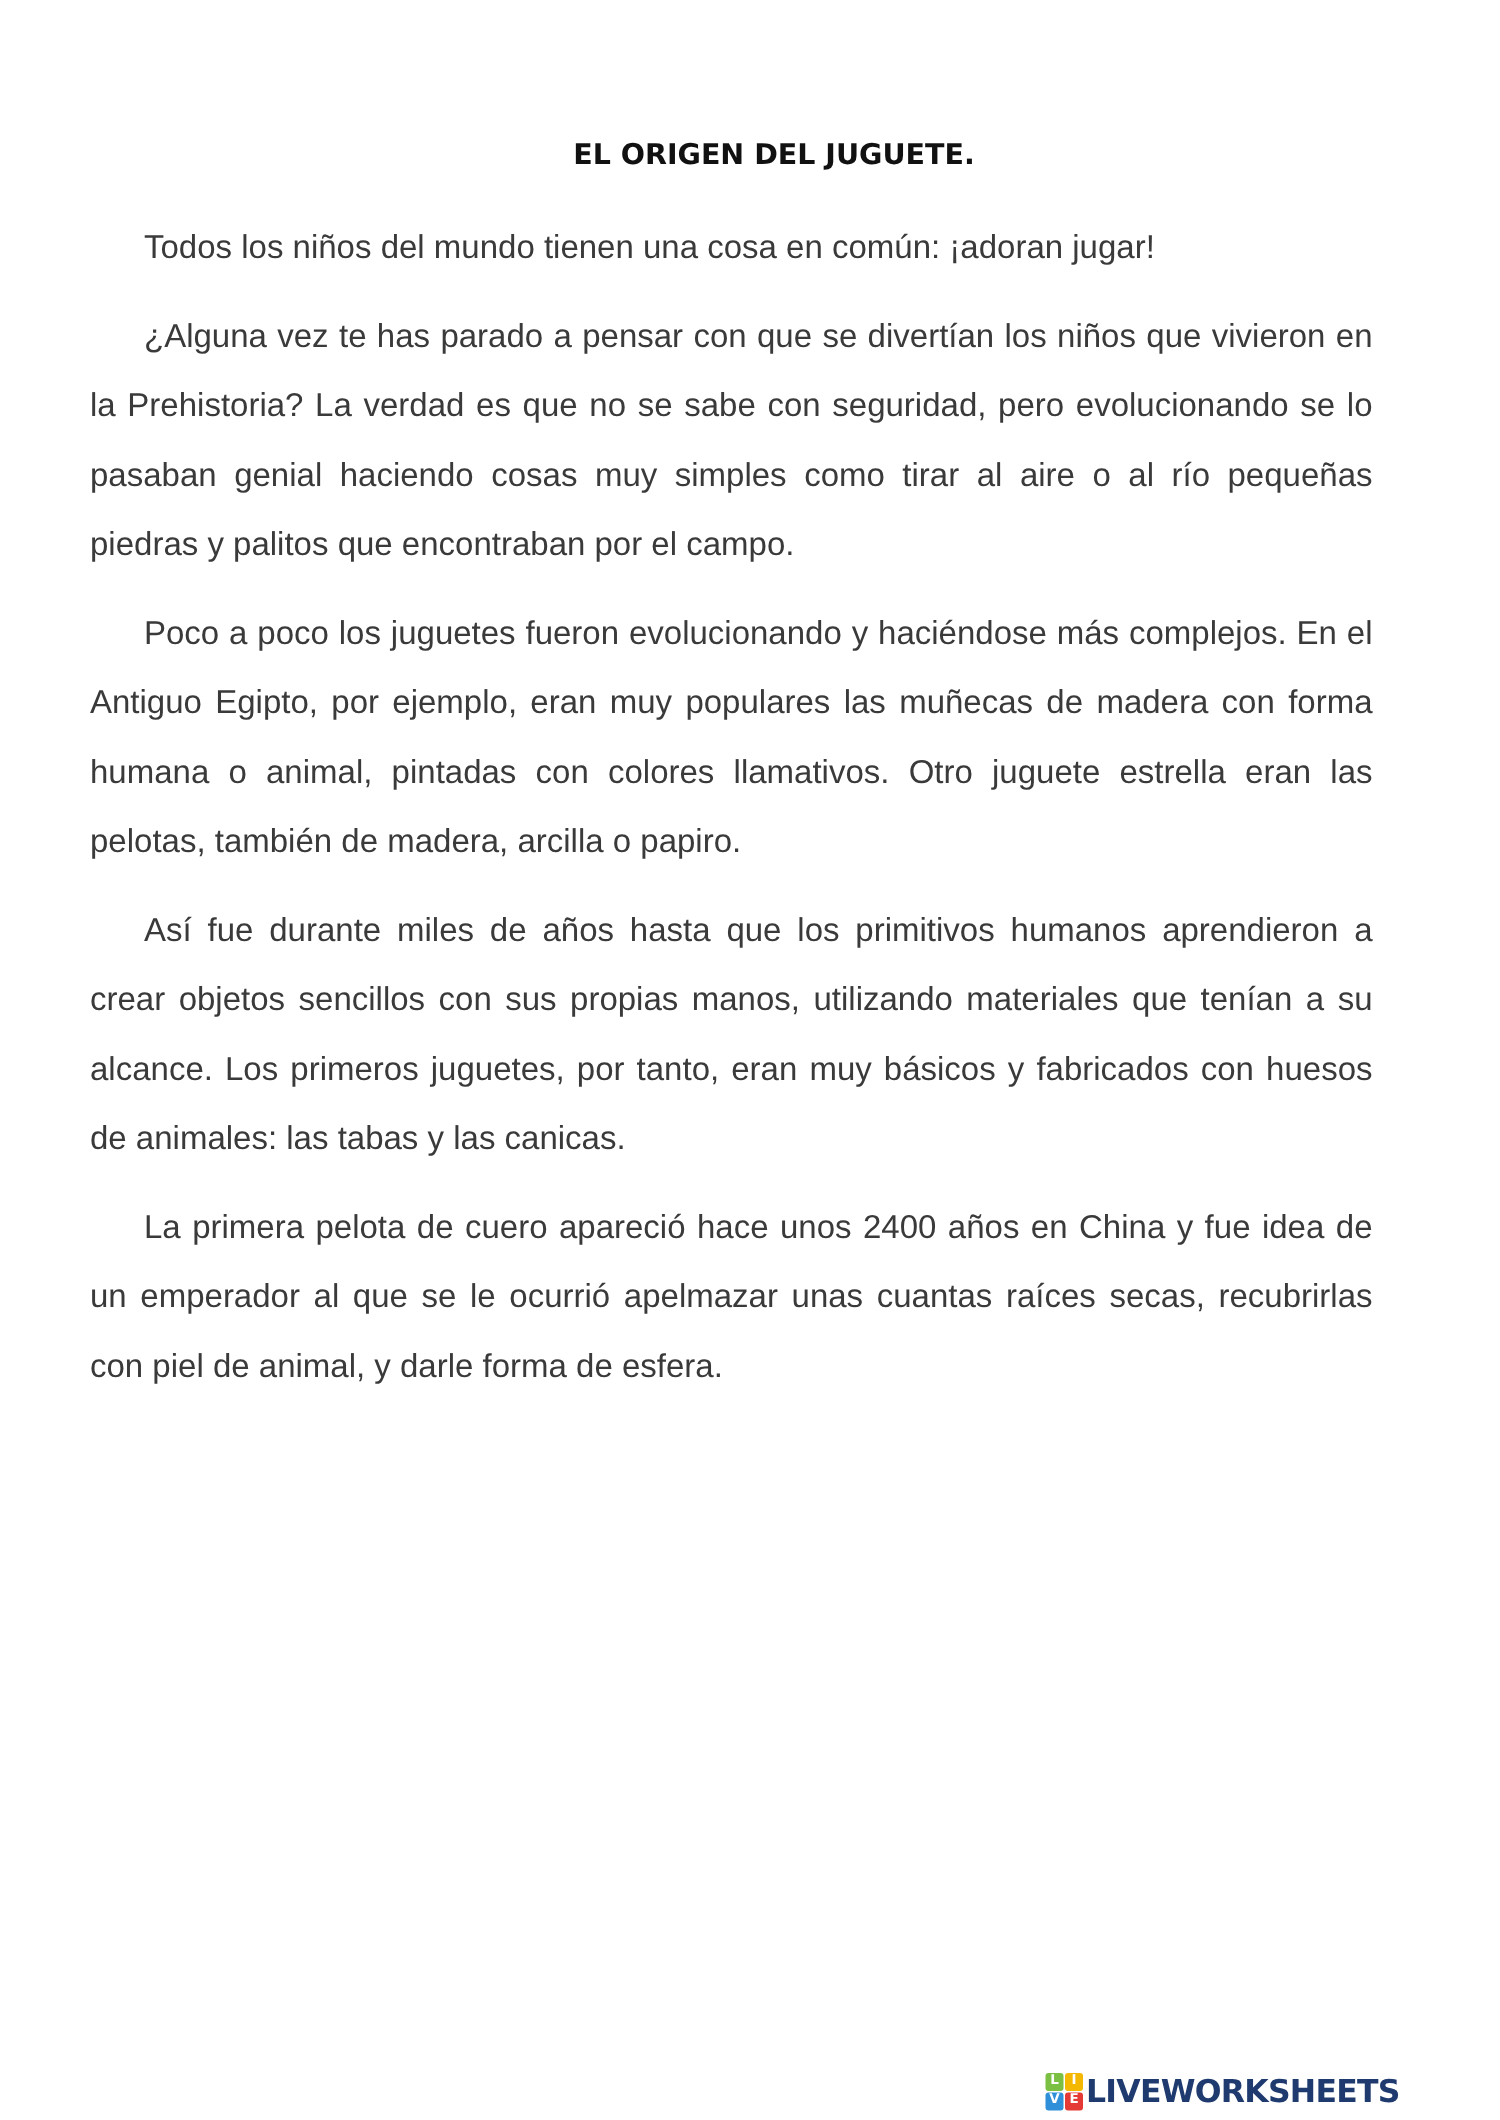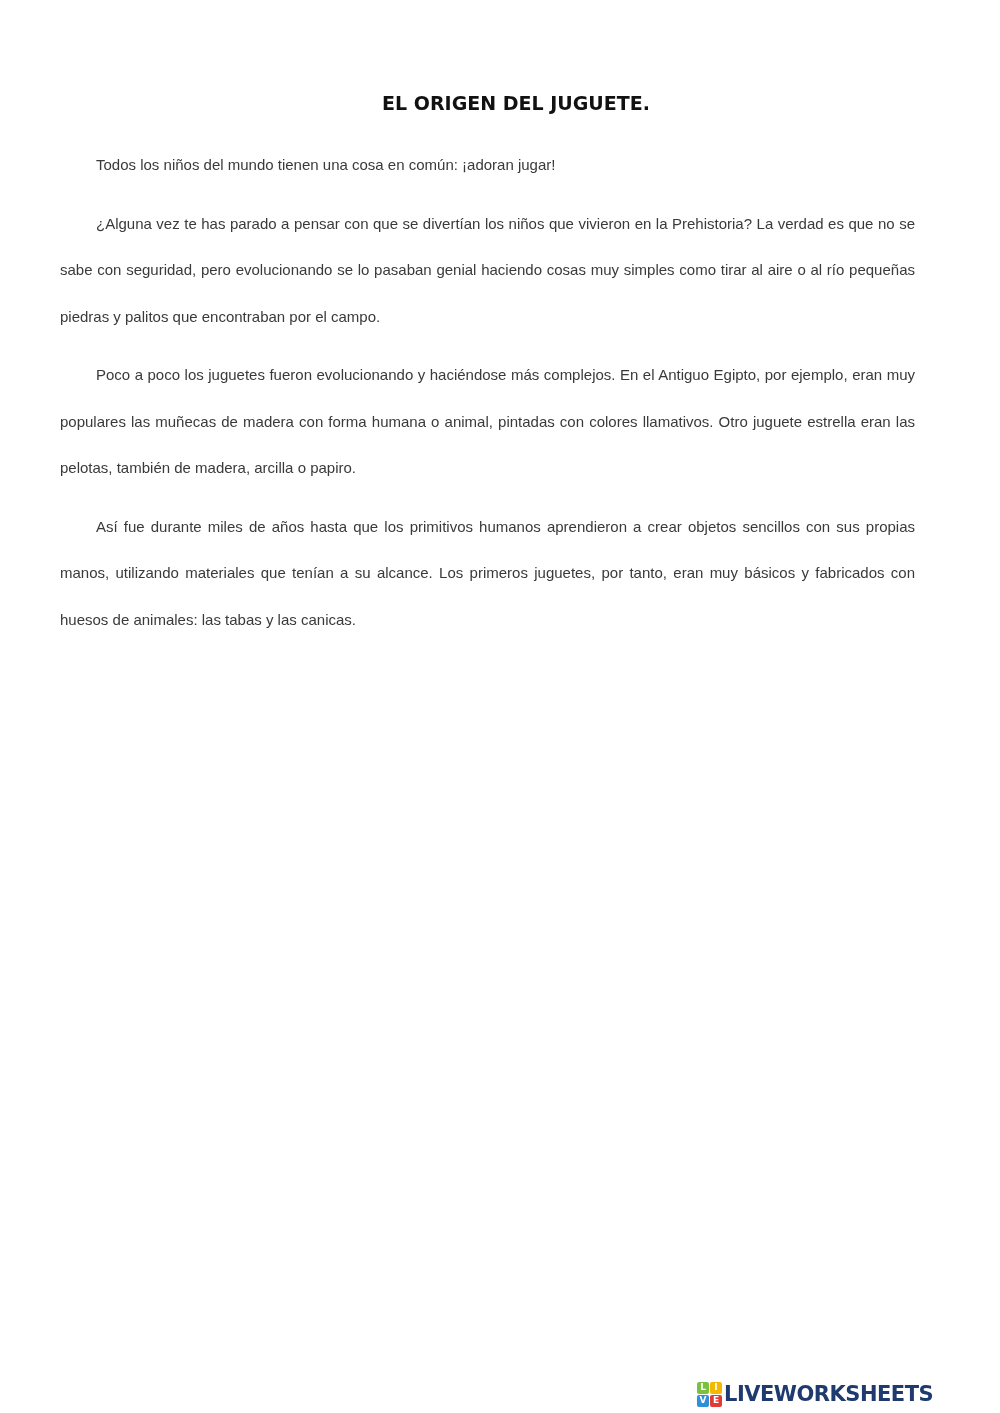--- a/index.html
+++ b/index.html
@@ -36,21 +36,21 @@
       margin: 16px;
     }
     .body-text {
       position: absolute;
       left: 60px;
       top: 142px;
       width: 855px;
     }
     .para {
       margin: 0 0 12px 0;
-      font-size: 15px;
+      font-size: 22px;
       line-height: 46.5px;
       text-align: justify;
       text-indent: 36px;
     }
     .para.p1 { margin-bottom: 12px; }
     .logo {
       position: absolute;
       left: 697px;
       top: 1378px;
       height: 32px;
@@ -88,20 +88,21 @@
 <body>
 
 <div class="page">
   <h1 class="title">EL ORIGEN DEL JUGUETE.</h1>
 
   <div class="body-text">
     <p class="para p1">Todos los niños del mundo tienen una cosa en común: ¡adoran jugar!</p>
     <p class="para">¿Alguna vez te has parado a pensar con que se divertían los niños que vivieron en la Prehistoria? La verdad es que no se sabe con seguridad, pero evolucionando se lo pasaban genial haciendo cosas muy simples como tirar al aire o al río pequeñas piedras y palitos que encontraban por el campo.</p>
     <p class="para"> Poco a poco los juguetes fueron evolucionando y haciéndose más complejos. En el Antiguo Egipto, por ejemplo, eran muy populares las muñecas de madera con forma humana o animal, pintadas con colores llamativos. Otro juguete estrella eran las pelotas, también de madera, arcilla o papiro.</p>
     <p class="para">Así fue durante miles de años hasta que los primitivos humanos aprendieron a crear objetos sencillos con sus propias manos, utilizando  materiales que tenían a su alcance. Los primeros juguetes, por tanto, eran muy básicos y fabricados con huesos de animales: las tabas y las canicas.</p>
+    <p class="para">La primera pelota de cuero apareció hace unos 2400 años en China y fue idea de un emperador al que se le ocurrió apelmazar unas cuantas raíces secas, recubrirlas con piel de animal, y darle forma de esfera.</p>
   </div>
 
   <div class="logo">
     <div class="logo-icon">
       <span style="background:#7cc043">L</span>
       <span style="background:#f5b800">I</span>
       <span style="background:#2f8fd8">V</span>
       <span style="background:#e53935">E</span>
     </div>
     <span class="logo-text">LIVEWORKSHEETS</span>

